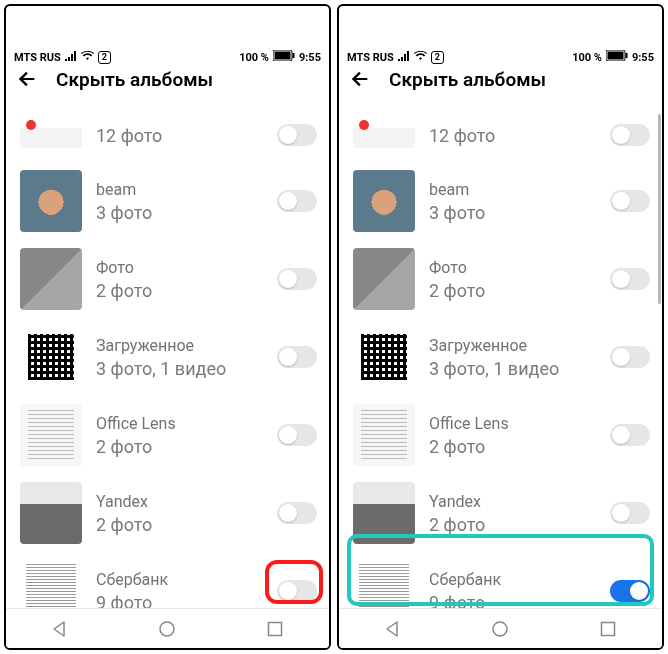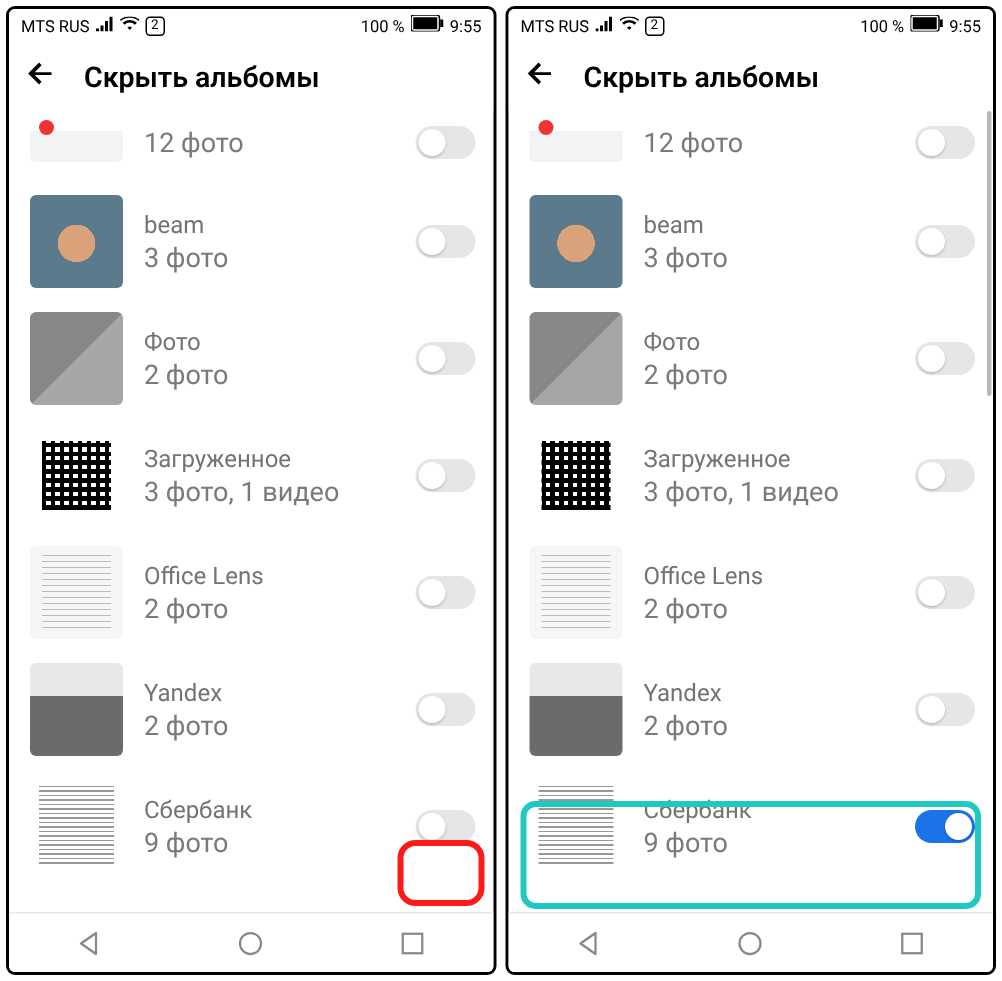--- a/index.html
+++ b/index.html
@@ -21,29 +21,29 @@
     overflow: hidden;
     position: relative;
   }
   .statusbar {
     height: 22px;
     display: flex;
     align-items: center;
     justify-content: space-between;
     padding: 0 8px;
     font-size: 11px;
-    font-weight: 400;
-    background: #fff;
+    font-weight: 700;
+    background: #fff;
+    margin-top: 40px;
   }
   .status-left, .status-right { display: flex; align-items: center; gap: 4px; }
   .sig-icon { display: inline-block; }
   .headerbar {
     height: 46px;
     display: flex;
-    align-items: center;
     padding: 0 10px;
     gap: 18px;
     background: #fff;
   }
   .back-arrow { cursor: pointer; }
   .page-title { font-size: 19px; font-weight: 600; color: #000; }
   .list {
     flex: 1;
     overflow: hidden;
     position: relative;

